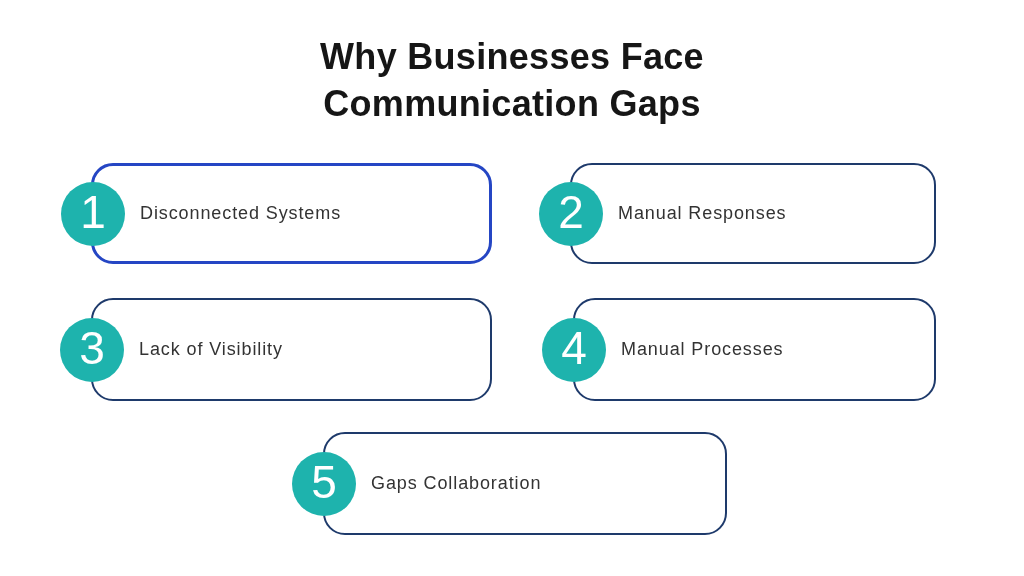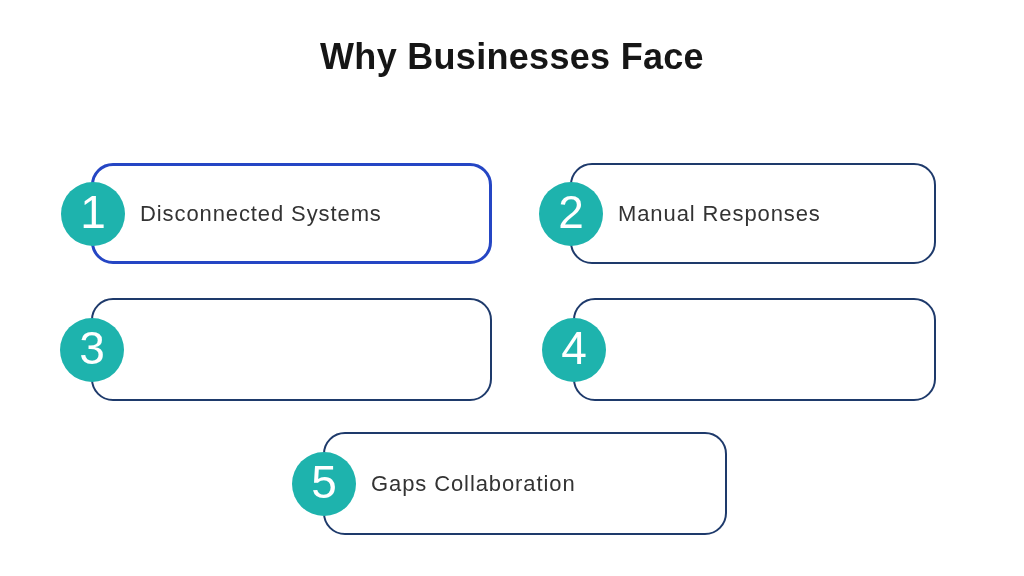--- a/index.html
+++ b/index.html
@@ -64,60 +64,63 @@
     font-weight: 500;
     padding-bottom: 3px;
   }
   .card-label {
     position: absolute;
     left: 46px; top: 0;
     height: 100%;
     display: flex;
     align-items: center;
     color: var(--label);
-    font-size: 22px;
+    font-size: 18px;
     font-weight: 500;
     letter-spacing: 0.9px;
     white-space: nowrap;
     text-align: right;
   }
 </style>
 </head>
 <body>
 
 <div class="canvas">
 
   <div class="title">
     <div>Why Businesses Face</div>
+    <div>Communication Gaps</div>
   </div>
 
   <div class="card card-1 primary">
     <div class="badge">
       <span class="badge-number">1</span>
     </div>
     <div class="card-label">Disconnected Systems</div>
   </div>
 
   <div class="card card-2">
     <div class="badge">
       <span class="badge-number">2</span>
     </div>
     <div class="card-label">Manual Responses</div>
   </div>
 
   <div class="card card-3">
     <div class="badge">
       <span class="badge-number">3</span>
     </div>
+    <div class="card-label">Lack of Visibility</div>
   </div>
 
   <div class="card card-4">
     <div class="badge">
       <span class="badge-number">4</span>
     </div>
+    <div class="card-label">Manual Processes</div>
   </div>
 
   <div class="card card-5">
     <div class="badge">
       <span class="badge-number">5</span>
     </div>
     <div class="card-label">Gaps Collaboration</div>
   </div>
 
 </div>

